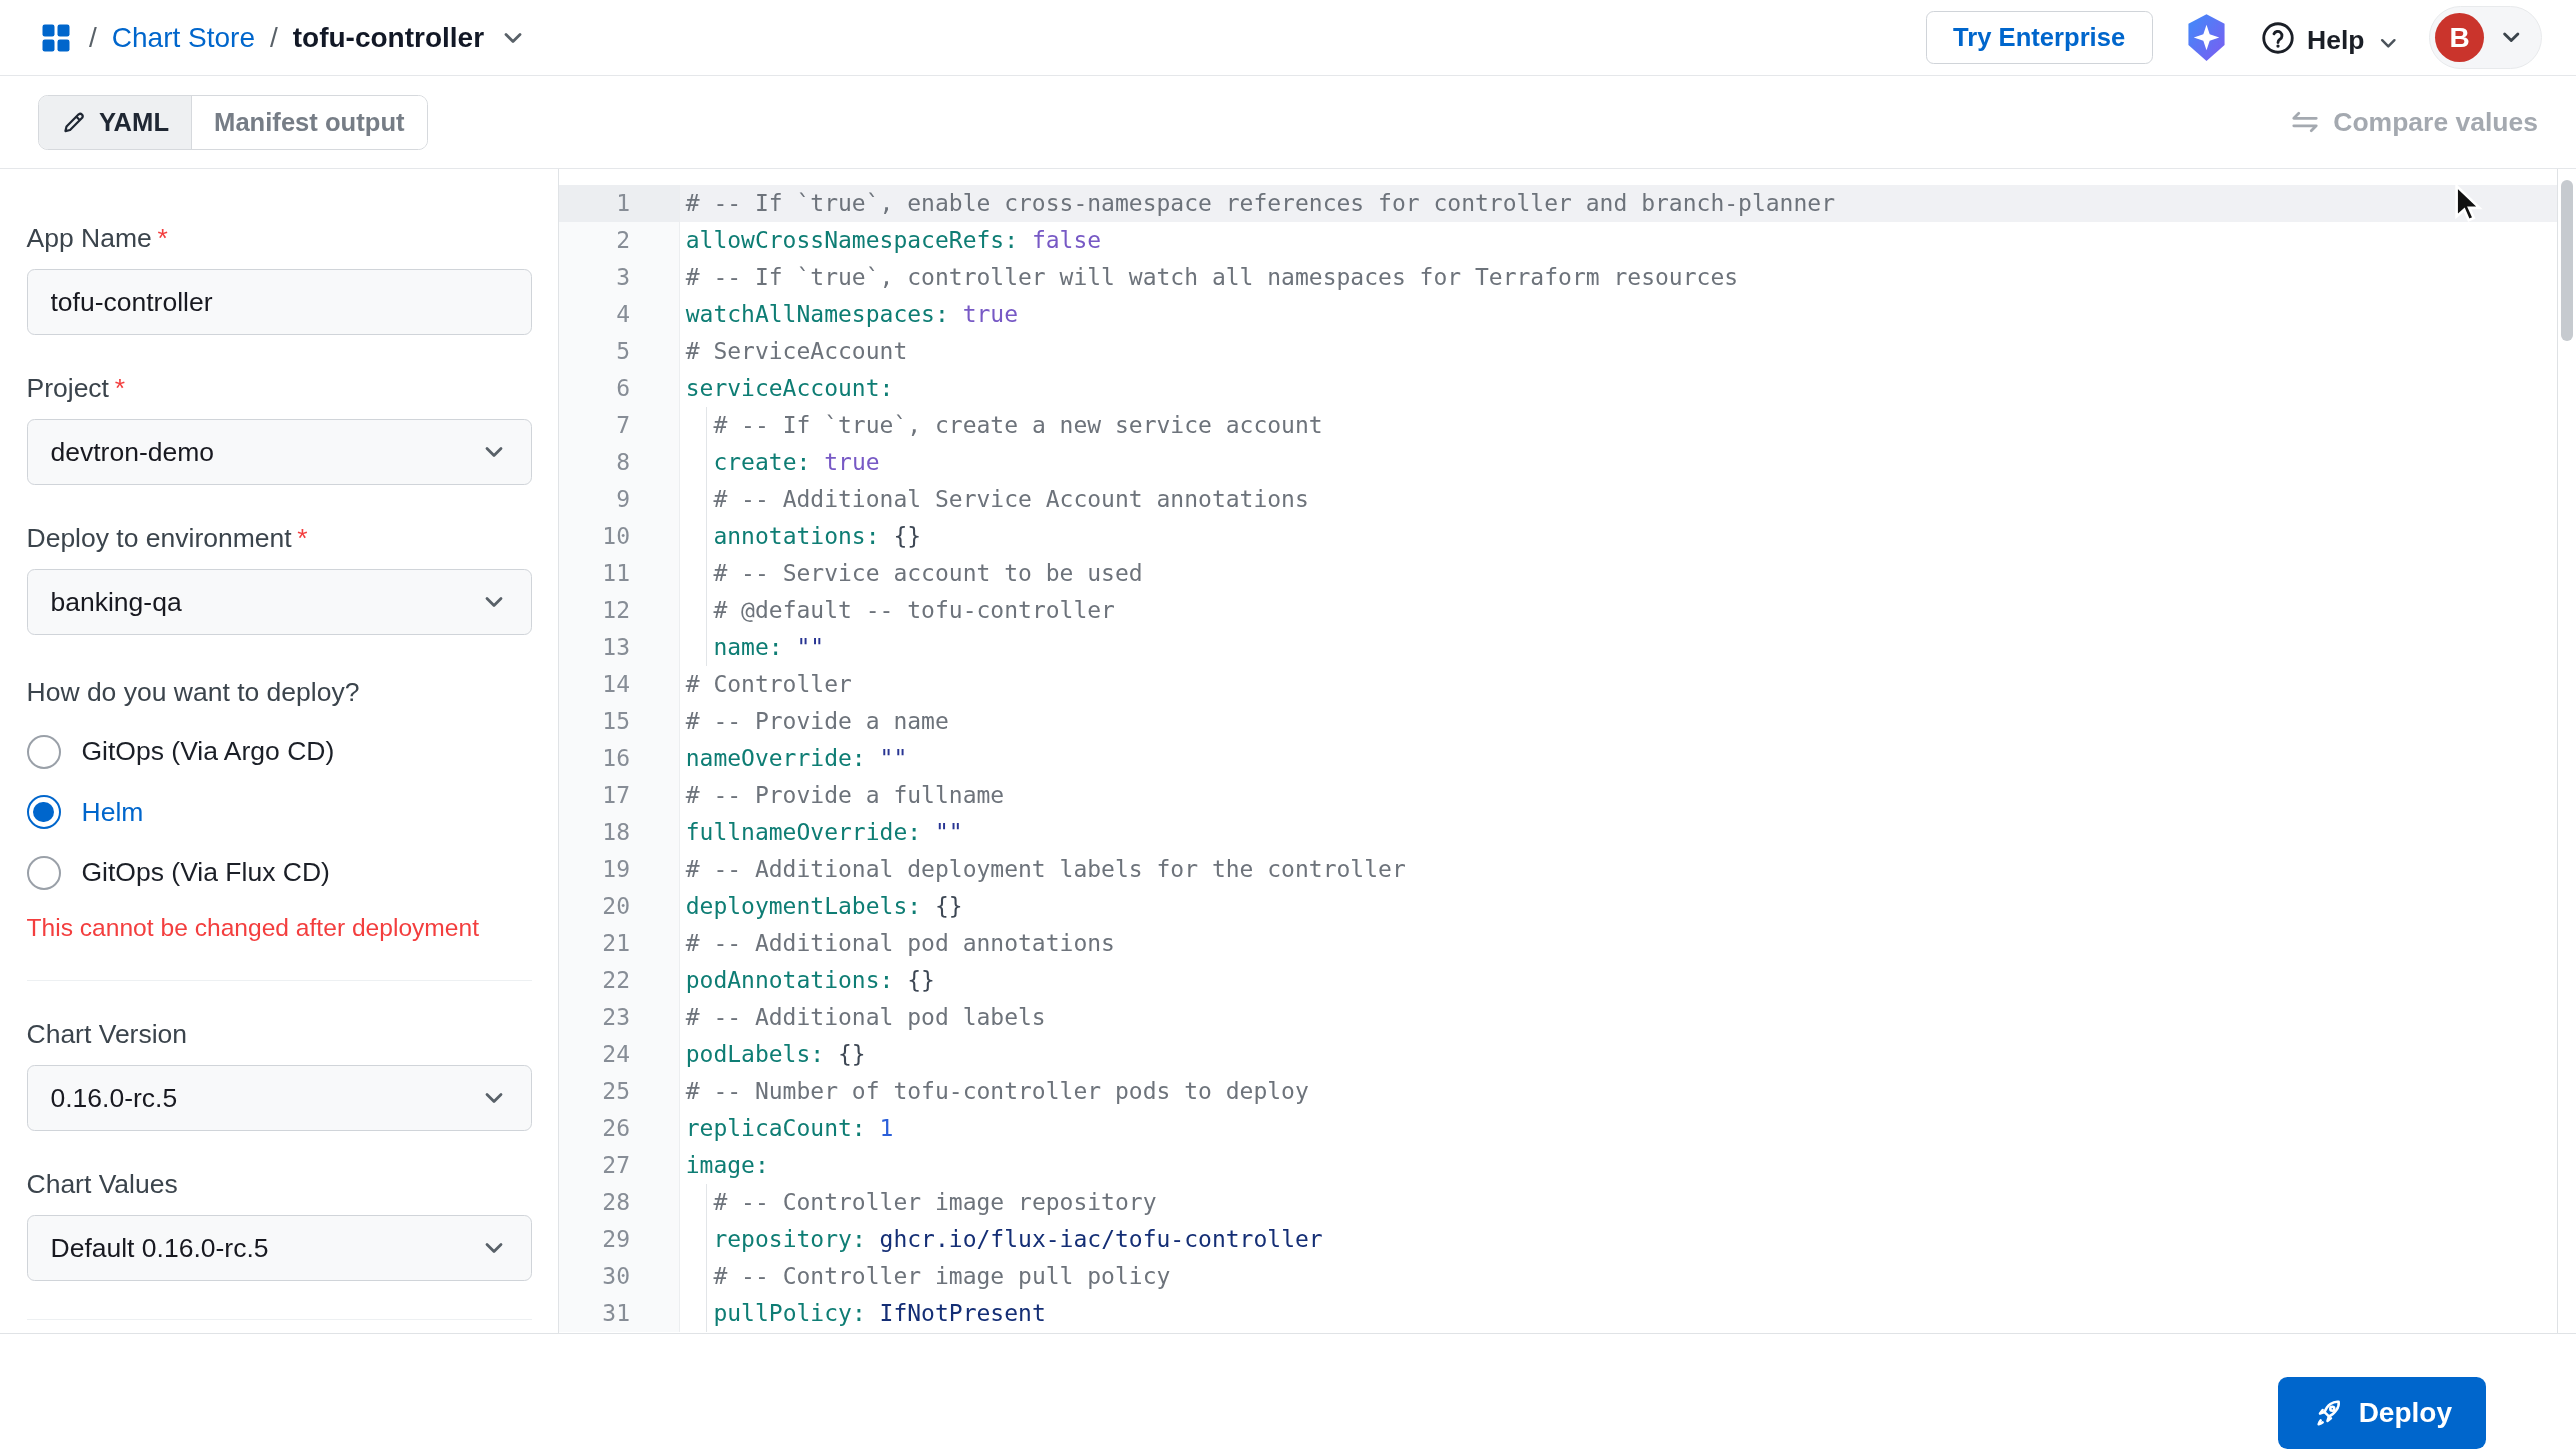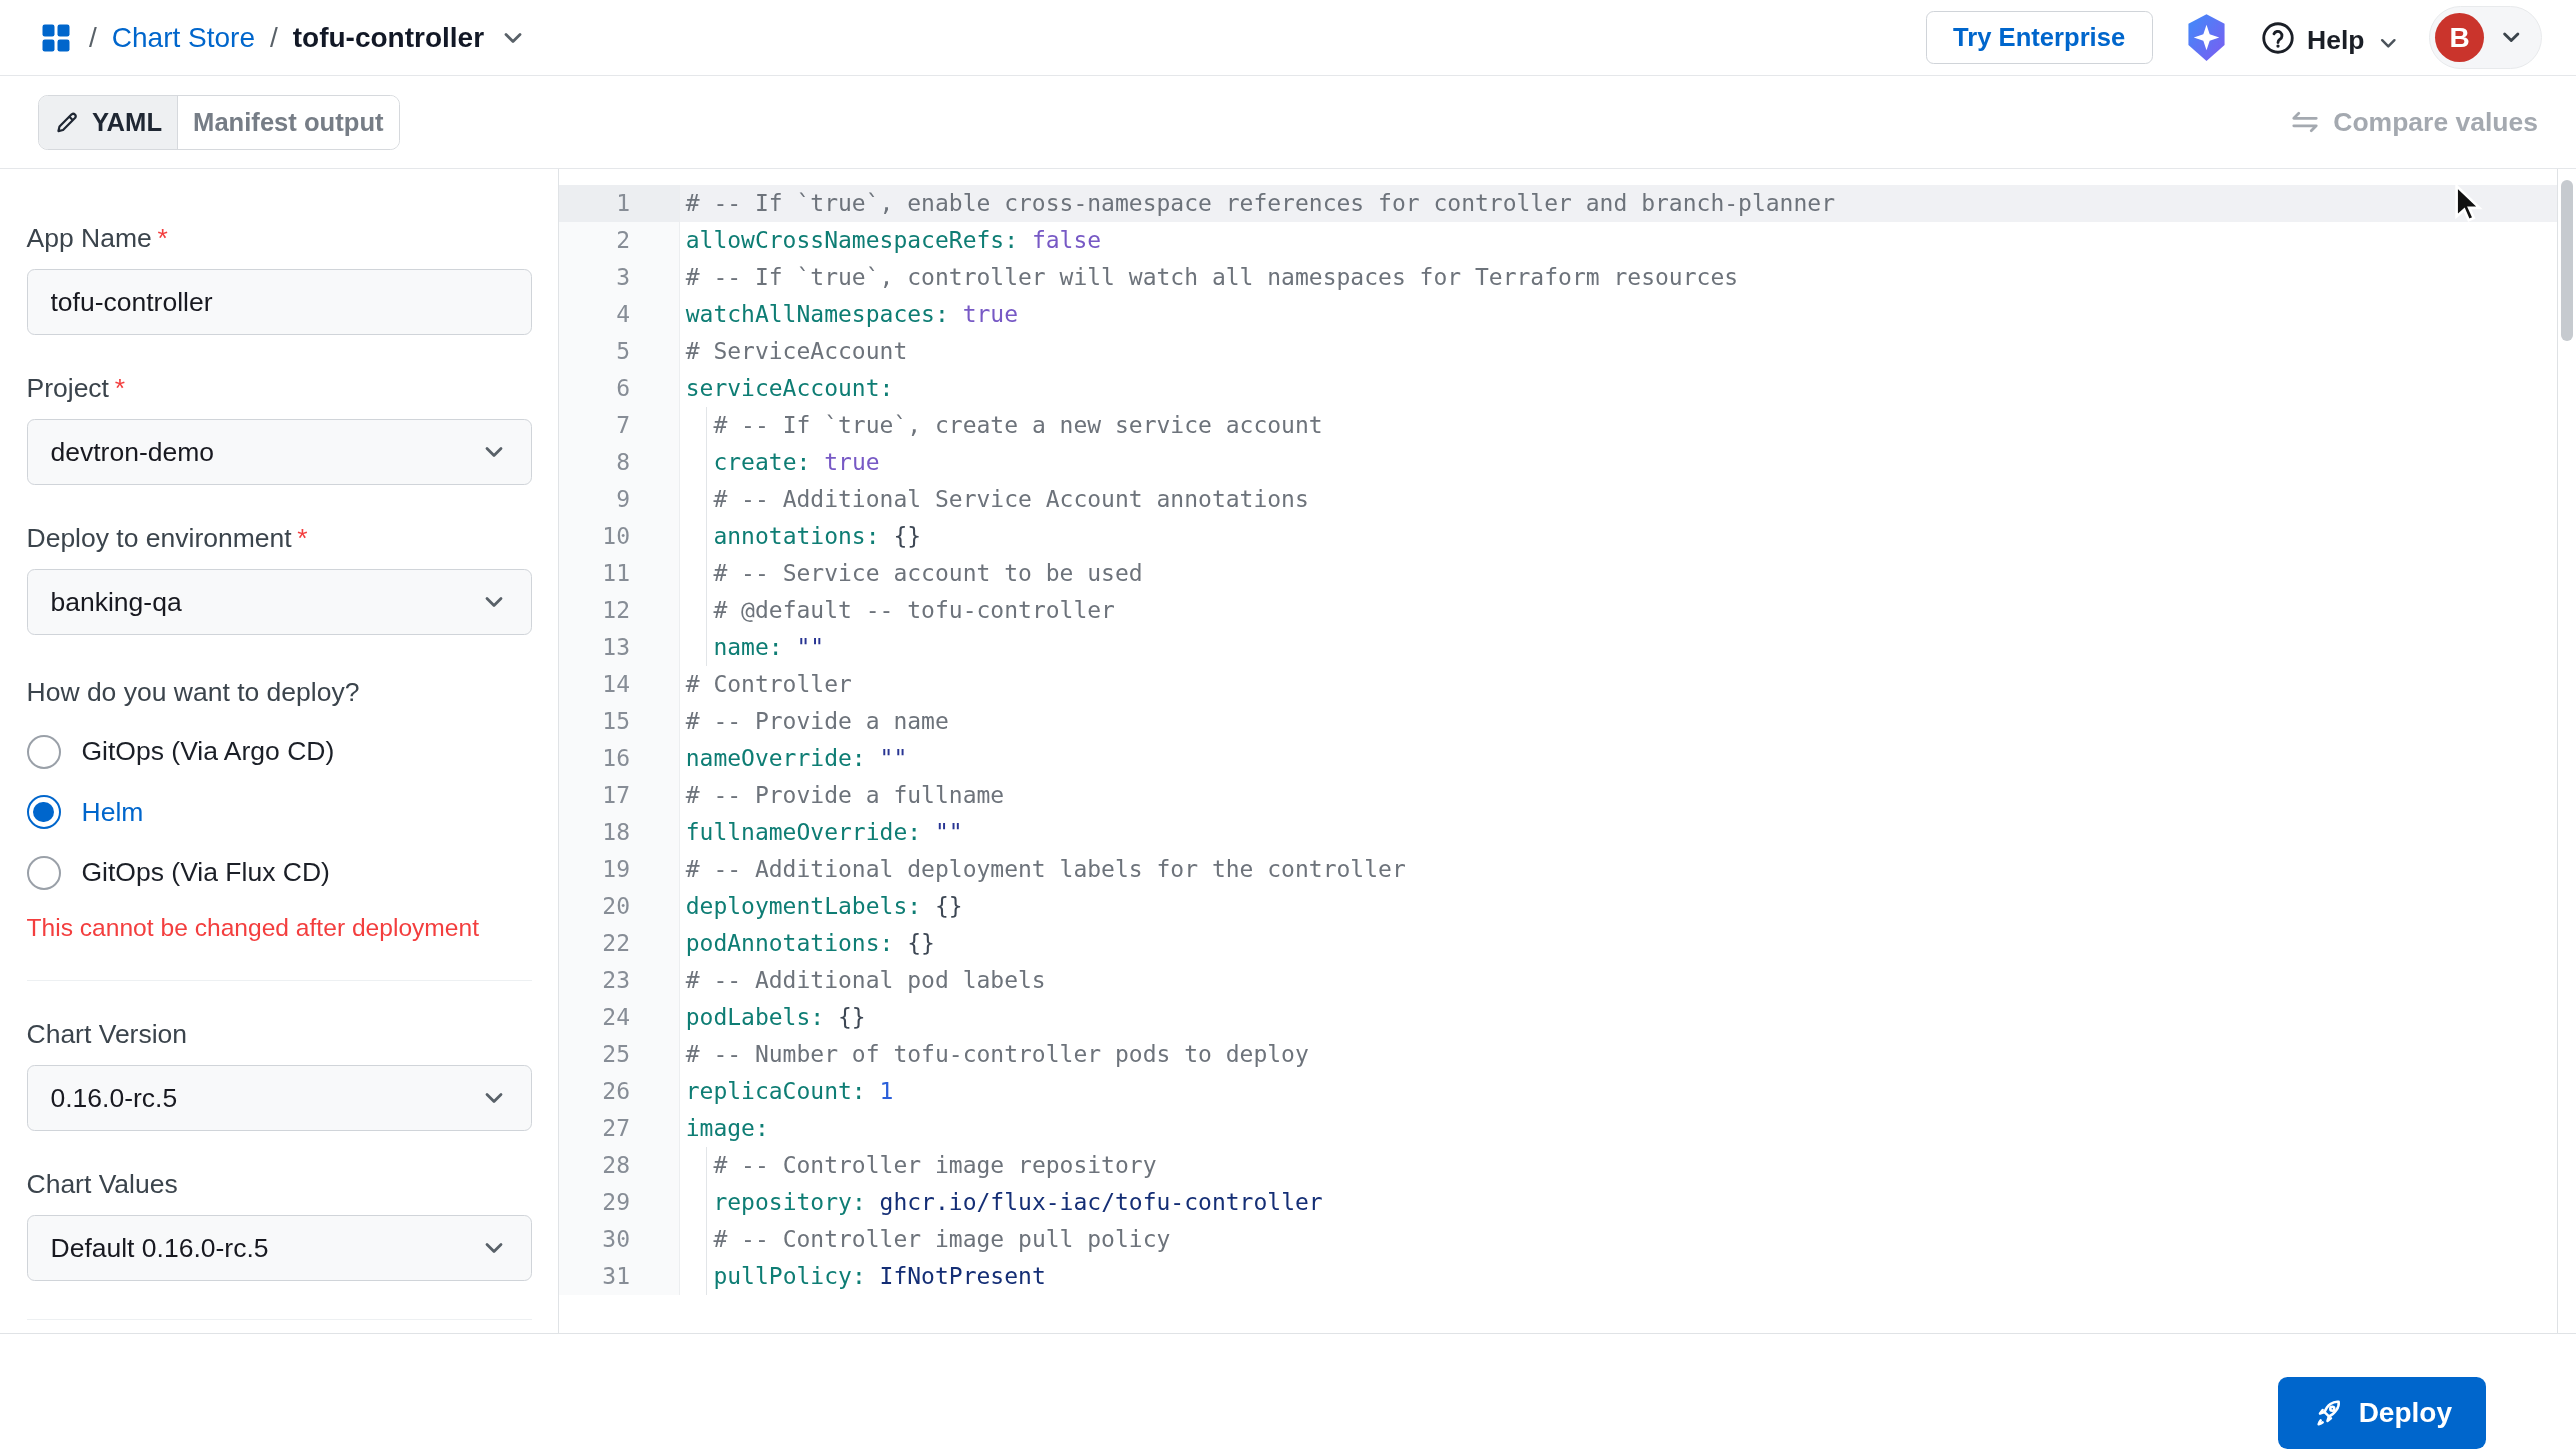--- a/index.html
+++ b/index.html
@@ -21,21 +21,21 @@
   .help { display:flex; align-items:flex-end; gap:11.4px; font-size:26.5px; font-weight:600; color:#1b1f27; cursor:pointer; }
   .avatar-pill { display:flex; align-items:center; gap:13.3px; background:#f5f6f8; border:0.9px solid #e8eaec;
                  border-radius:38px; padding:5.7px 17px 5.7px 5.7px; cursor:pointer; }
   .avatar { width:49px; height:49px; border-radius:50%; background:#ca342c; color:#fff; font-weight:700;
             font-size:28px; display:flex; align-items:center; justify-content:center; }
 
   
   .toolbar { height:93px; flex:0 0 93px; display:flex; align-items:center; justify-content:space-between;
              padding:0 38px; border-bottom:0.9px solid #e5e7ea; background:#fff; }
   .tabgroup { display:flex; align-items:stretch; height:55px; border:0.9px solid #d6d9dd; border-radius:9.5px; overflow:hidden; }
-  .tab { display:flex; align-items:center; gap:11.4px; padding:0 15px; font-size:25.6px; cursor:pointer; background:#fff; color:#767d86; font-weight:600; }
+  .tab { display:flex; align-items:center; gap:11.4px; padding:0 22px; font-size:25.6px; cursor:pointer; background:#fff; color:#767d86; font-weight:600; }
   .tab.active { background:#eef0f2; color:#1f2733; font-weight:800; border-right:0.9px solid #d6d9dd; }
   .compare { display:flex; align-items:center; gap:13.3px; color:#a4a9b0; font-size:26.5px; font-weight:600; cursor:default; }
 
   
   .main { flex:1 1 auto; display:flex; min-height:0; background:#fff; }
   .sidebar { width:559px; flex:0 0 559px; border-right:0.9px solid #e0e3e6; padding:42px 26.5px; overflow:hidden; }
   .fld-label { font-size:26.5px; color:#3b444c; margin-bottom:15px; }
   .req { color:#f33e3e; margin-left:5.7px; }
   .inputbox, .selectbox { height:66px; width:100%; border:0.9px solid #d0d4d9; border-radius:7.6px; background:#f8f9fa;
             display:flex; align-items:center; padding:0 23px; font-size:26.5px; color:#181920; }
@@ -323,20 +323,24 @@
           </div>
           <div class="ed-row">
             <div class="ed-ln">19</div>
             <div class="ed-code"><span class="tk-comment"># -- Additional deployment labels for the controller</span></div>
           </div>
           <div class="ed-row">
             <div class="ed-ln">20</div>
             <div class="ed-code"><span class="tk-key">deploymentLabels</span><span class="tk-punct">: </span><span class="tk-brace">{}</span></div>
           </div>
           <div class="ed-row">
+            <div class="ed-ln">21</div>
+            <div class="ed-code"><span class="tk-comment"># -- Additional pod annotations</span></div>
+          </div>
+          <div class="ed-row">
             <div class="ed-ln">22</div>
             <div class="ed-code"><span class="tk-key">podAnnotations</span><span class="tk-punct">: </span><span class="tk-brace">{}</span></div>
           </div>
           <div class="ed-row">
             <div class="ed-ln">23</div>
             <div class="ed-code"><span class="tk-comment"># -- Additional pod labels</span></div>
           </div>
           <div class="ed-row">
             <div class="ed-ln">24</div>
             <div class="ed-code"><span class="tk-key">podLabels</span><span class="tk-punct">: </span><span class="tk-brace">{}</span></div>

